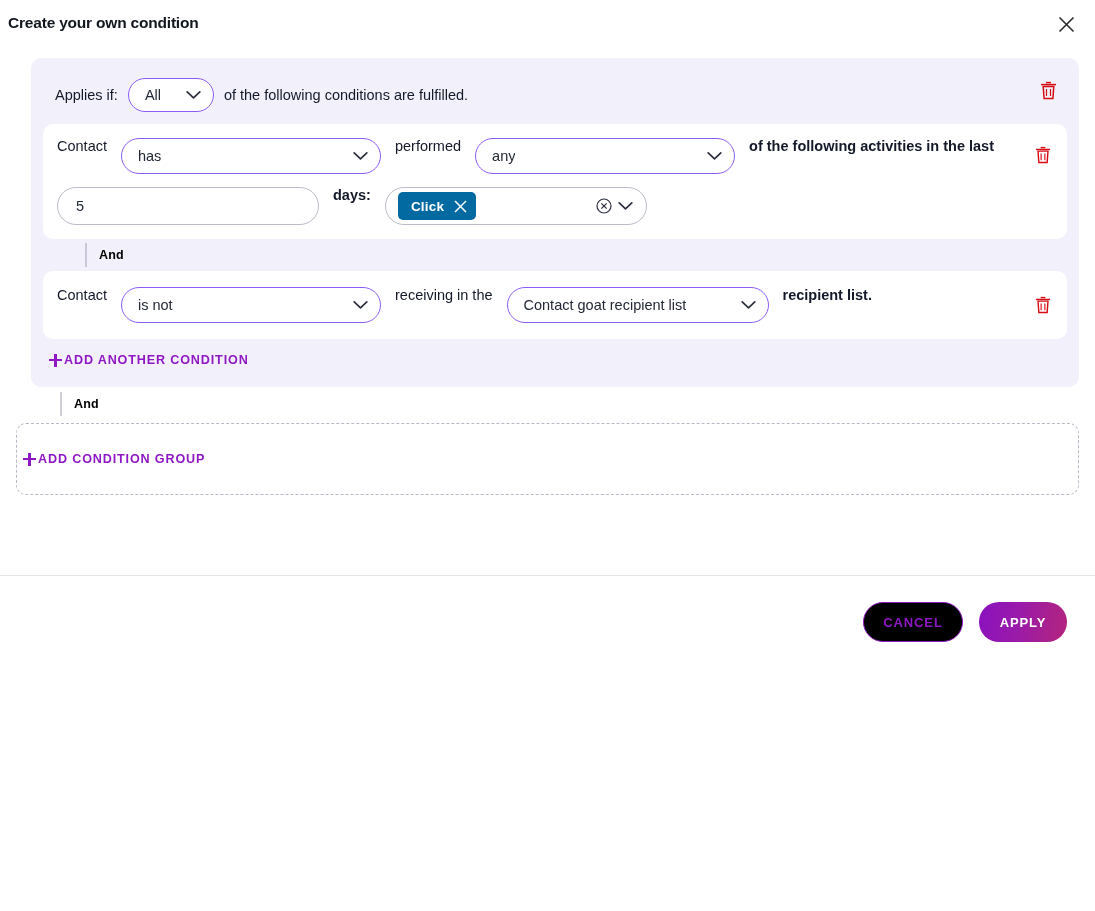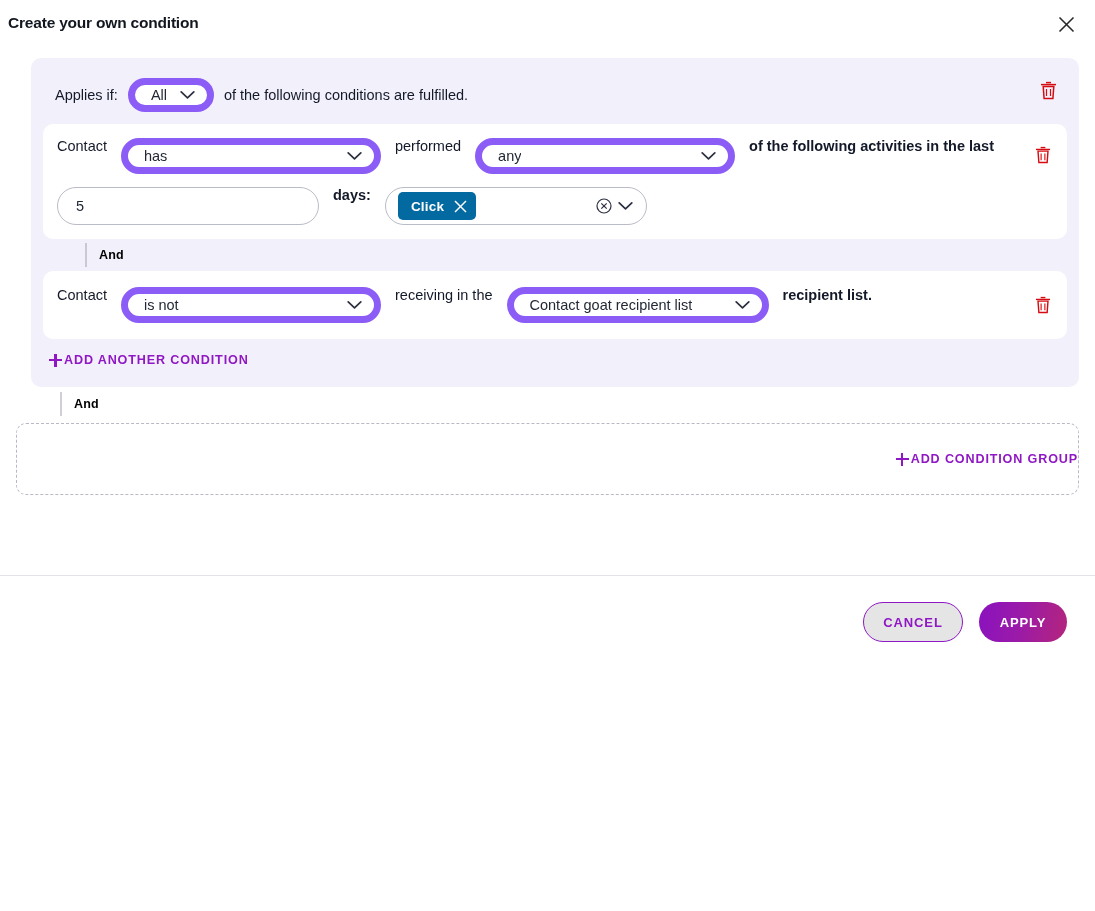--- a/index.html
+++ b/index.html
@@ -76,21 +76,21 @@
     display:flex; align-items:center; justify-content:center;
     cursor:pointer;
   }
 
   
   .select {
     position: relative;
     display: inline-flex;
     align-items: center;
     background: #ffffff;
-    border: 7px solid #8b5cf6;
+    border: 1px solid #8b5cf6;
     border-radius: 999px;
     height: 36px;
     padding: 0 34px 0 16px;
     font-size: 14.5px;
     color: #222835;
     cursor: pointer;
     white-space: nowrap;
     overflow: hidden;
   }
   .select.small { height: 34px; padding: 0 30px 0 16px; }
@@ -230,21 +230,21 @@
   .plus::after  { top:0; left:5.3px; height:13px; width:2.4px; }
 
   
   .dashed-box {
     margin-top: 2px;
     border: 1.6px dashed #b9b9c6;
     border-radius: 10px;
     height: 72px;
     display: flex;
     align-items: center;
-    justify-content: flex-end;
+    justify-content: flex-start;
     cursor: pointer;
     background: #fff;
   }
   .dashed-box .link-btn { margin-top: 0; }
 
   
   .footer {
     position: absolute;
     left: 0; right: 0; bottom: 0;
     height: 93px;
@@ -263,21 +263,21 @@
     font-size: 13px;
     font-weight: bold;
     letter-spacing: 0.9px;
     cursor: pointer;
     display: inline-flex;
     align-items: center;
     justify-content: center;
   }
   .btn-cancel {
     width: 100px;
-    background: #e5e5e5;
+    background: #000000;
     border: 1.6px solid #8f18c4;
     color: #8f18c4;
   }
   .btn-apply {
     width: 88px;
     border: none;
     color: #ffffff;
     background: linear-gradient(100deg, #8a12bf 0%, #9a1aa9 45%, #b4257c 100%);
   }
 </style>

